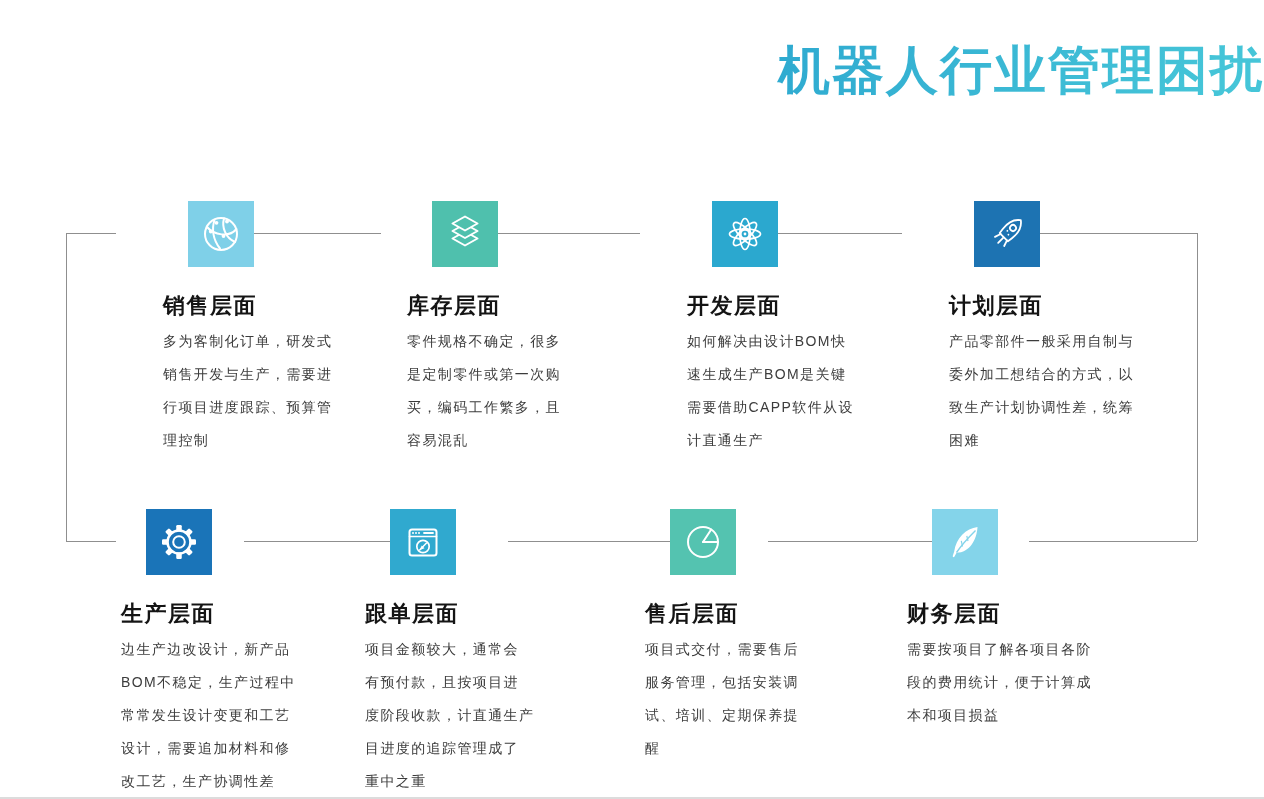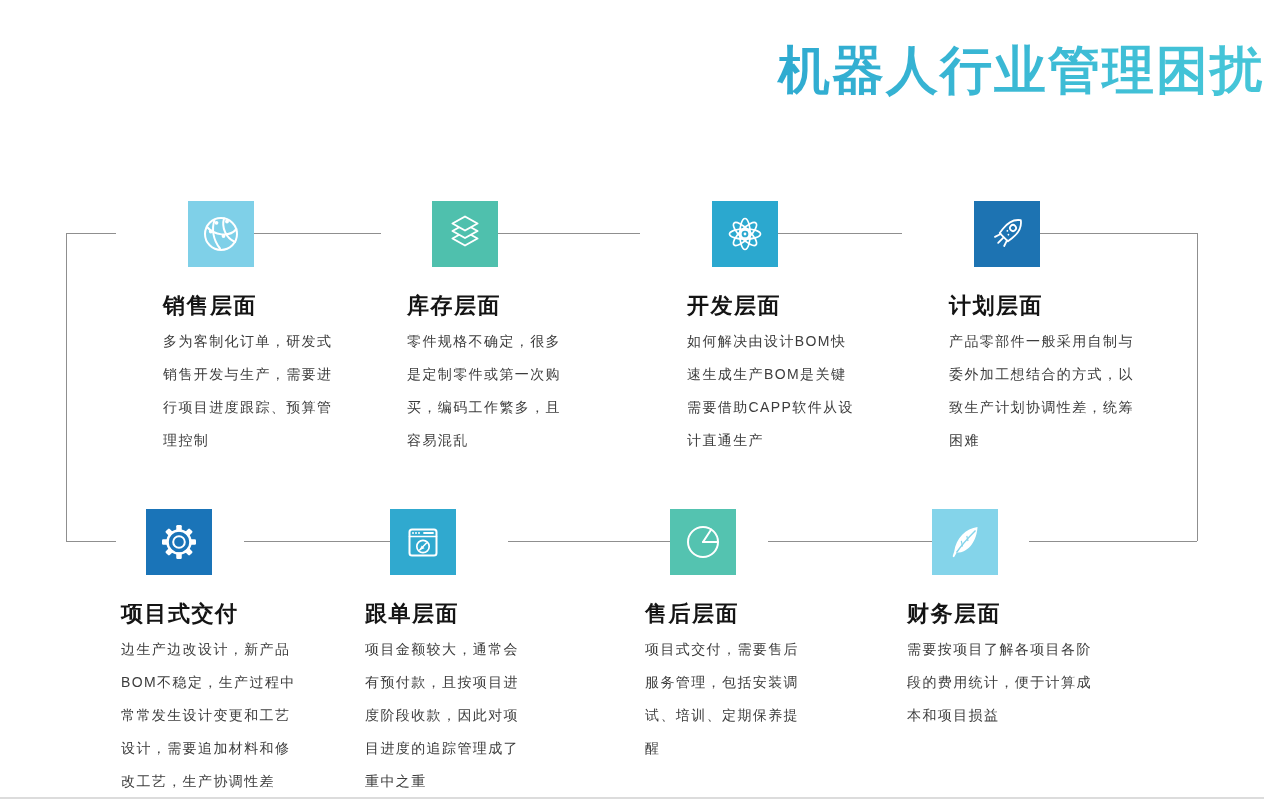--- a/index.html
+++ b/index.html
@@ -144,21 +144,21 @@
         <rect x="21.25" y="7" width="5.5" height="6.5" rx="1.2" transform="rotate(45 24 24)"></rect>
         <rect x="21.25" y="7" width="5.5" height="6.5" rx="1.2" transform="rotate(90 24 24)"></rect>
         <rect x="21.25" y="7" width="5.5" height="6.5" rx="1.2" transform="rotate(135 24 24)"></rect>
         <rect x="21.25" y="7" width="5.5" height="6.5" rx="1.2" transform="rotate(180 24 24)"></rect>
         <rect x="21.25" y="7" width="5.5" height="6.5" rx="1.2" transform="rotate(225 24 24)"></rect>
         <rect x="21.25" y="7" width="5.5" height="6.5" rx="1.2" transform="rotate(270 24 24)"></rect>
         <rect x="21.25" y="7" width="5.5" height="6.5" rx="1.2" transform="rotate(315 24 24)"></rect>
       </g>
     </svg>
   </span>
-  <h2 class="item-title">项目式交付</h2>
+  <h2 class="item-title">生产层面</h2>
   <p class="item-body">边生产边改设计，新产品
 BOM不稳定，生产过程中
 常常发生设计变更和工艺
 设计，需要追加材料和修
 改工艺，生产协调性差</p>
 </div>
 
 <div class="item c2 r2">
   <span class="tile" style="background: rgb(48, 169, 207); color: rgb(48, 169, 207);">
     <svg width="48" height="48" viewBox="0 0 48 48" fill="none" stroke="#ffffff" stroke-linecap="round">
@@ -169,21 +169,21 @@
       <circle cx="20" cy="15" r="1" fill="#ffffff" stroke="none"></circle>
       <path d="M25 15 H34" stroke-width="1.8"></path>
       <circle cx="24" cy="28.5" r="6.2" stroke-width="1.7"></circle>
       <path d="M20.7 32 L27.5 25" stroke-width="1.5"></path>
       <path d="M20.7 32 L25.5 30.2 L22.7 27.4 Z" fill="#ffffff" stroke="none"></path>
     </svg>
   </span>
   <h2 class="item-title">跟单层面</h2>
   <p class="item-body">项目金额较大，通常会
 有预付款，且按项目进
-度阶段收款，因此对项
+度阶段收款，计直通生产
 目进度的追踪管理成了
 重中之重</p>
 </div>
 
 <div class="item c3 r2">
   <span class="tile" style="background: rgb(84, 195, 176); color: rgb(84, 195, 176);">
     <svg width="48" height="48" viewBox="0 0 48 48" fill="none" stroke="#ffffff" stroke-width="2" stroke-linecap="round">
       <circle cx="24" cy="24" r="15"></circle>
       <path d="M24 24 H39"></path>
       <path d="M24 24 L32.2 11.5"></path>

